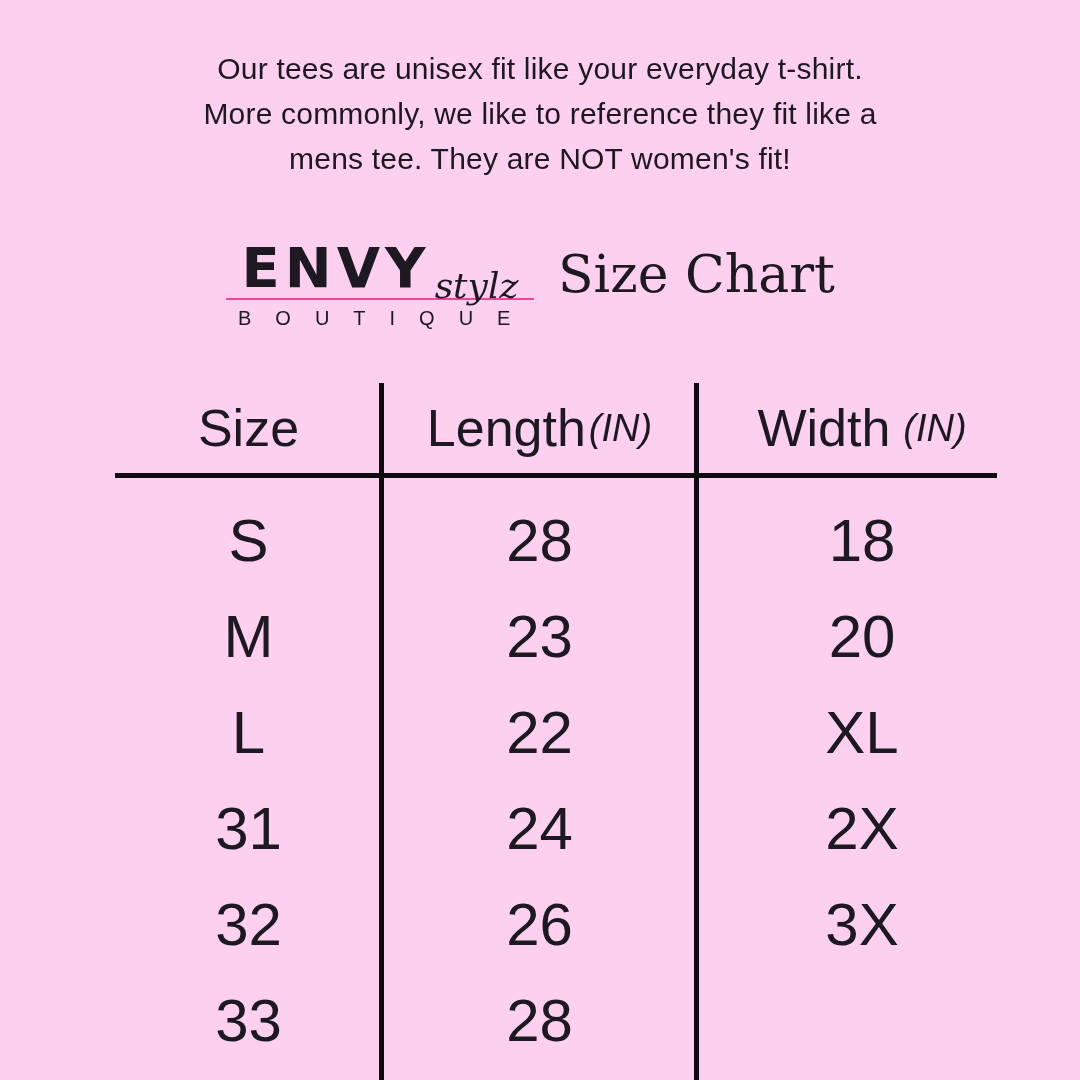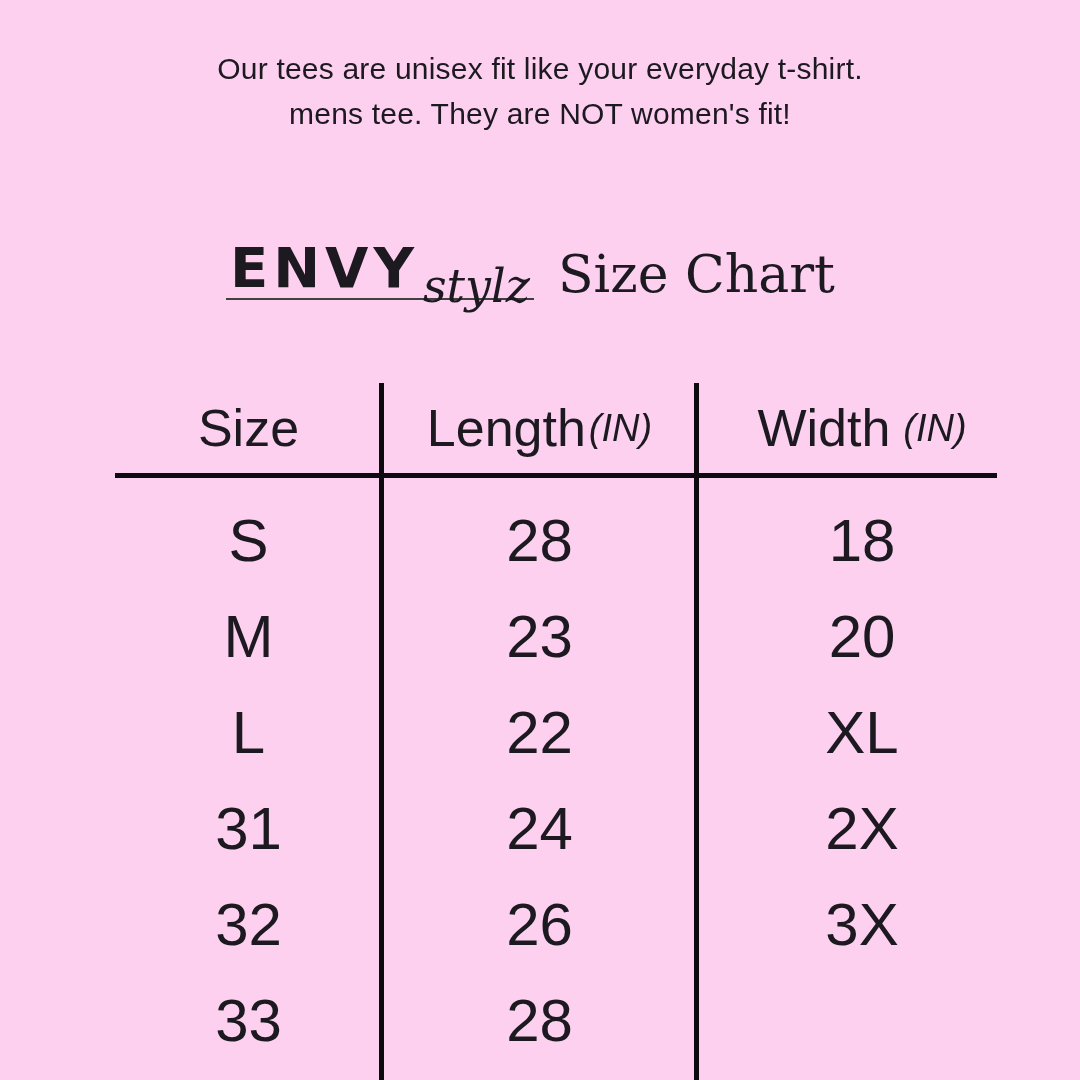--- a/index.html
+++ b/index.html
@@ -31,34 +31,34 @@
     position: absolute;
     top: 240px;
     left: 226px;
     width: 308px;
     text-align: center;
   }
   .brand-main {
     display: flex;
     align-items: flex-end;
     justify-content: center;
-    border-bottom: 2px solid #404040;
+    border-bottom: 2px solid #ec4899;
     padding-bottom: 2px;
   }
   .brand-name {
     font-family: "DejaVu Sans", sans-serif;
     font-weight: 800;
     font-size: 56px;
     line-height: 56px;
     letter-spacing: 5px;
   }
   .brand-script {
     font-family: "DejaVu Serif", serif;
     font-style: italic;
-    font-size: 46px;
+    font-size: 36px;
     line-height: 40px;
     margin-left: 4px;
     position: relative;
     top: 10px;
   }
   .brand-sub {
     margin-top: 7px;
     font-size: 20px;
     font-weight: 400;
     letter-spacing: 24px;
@@ -135,28 +135,30 @@
     align-items: center;
     justify-content: center;
     font-size: 60px;
   }
 </style>
 </head>
 <body>
 
 <div class="intro">
   <div>Our tees are unisex fit like your everyday t-shirt.</div>
+  <div>More commonly, we like to reference they fit like a</div>
   <div>mens tee. They are NOT women's fit!</div>
 </div>
 
 <div class="brand">
   <div class="brand-main">
     <span class="brand-name">ENVY</span>
     <span class="brand-script">stylz</span>
   </div>
+  <div class="brand-sub">BOUTIQUE</div>
 </div>
 
 <div class="page-title">Size Chart</div>
 
 <div class="vline vline-1"></div>
 <div class="vline vline-2"></div>
 <div class="hline"></div>
 
 <div class="table-head">
   <div class="head-cell col-size">

